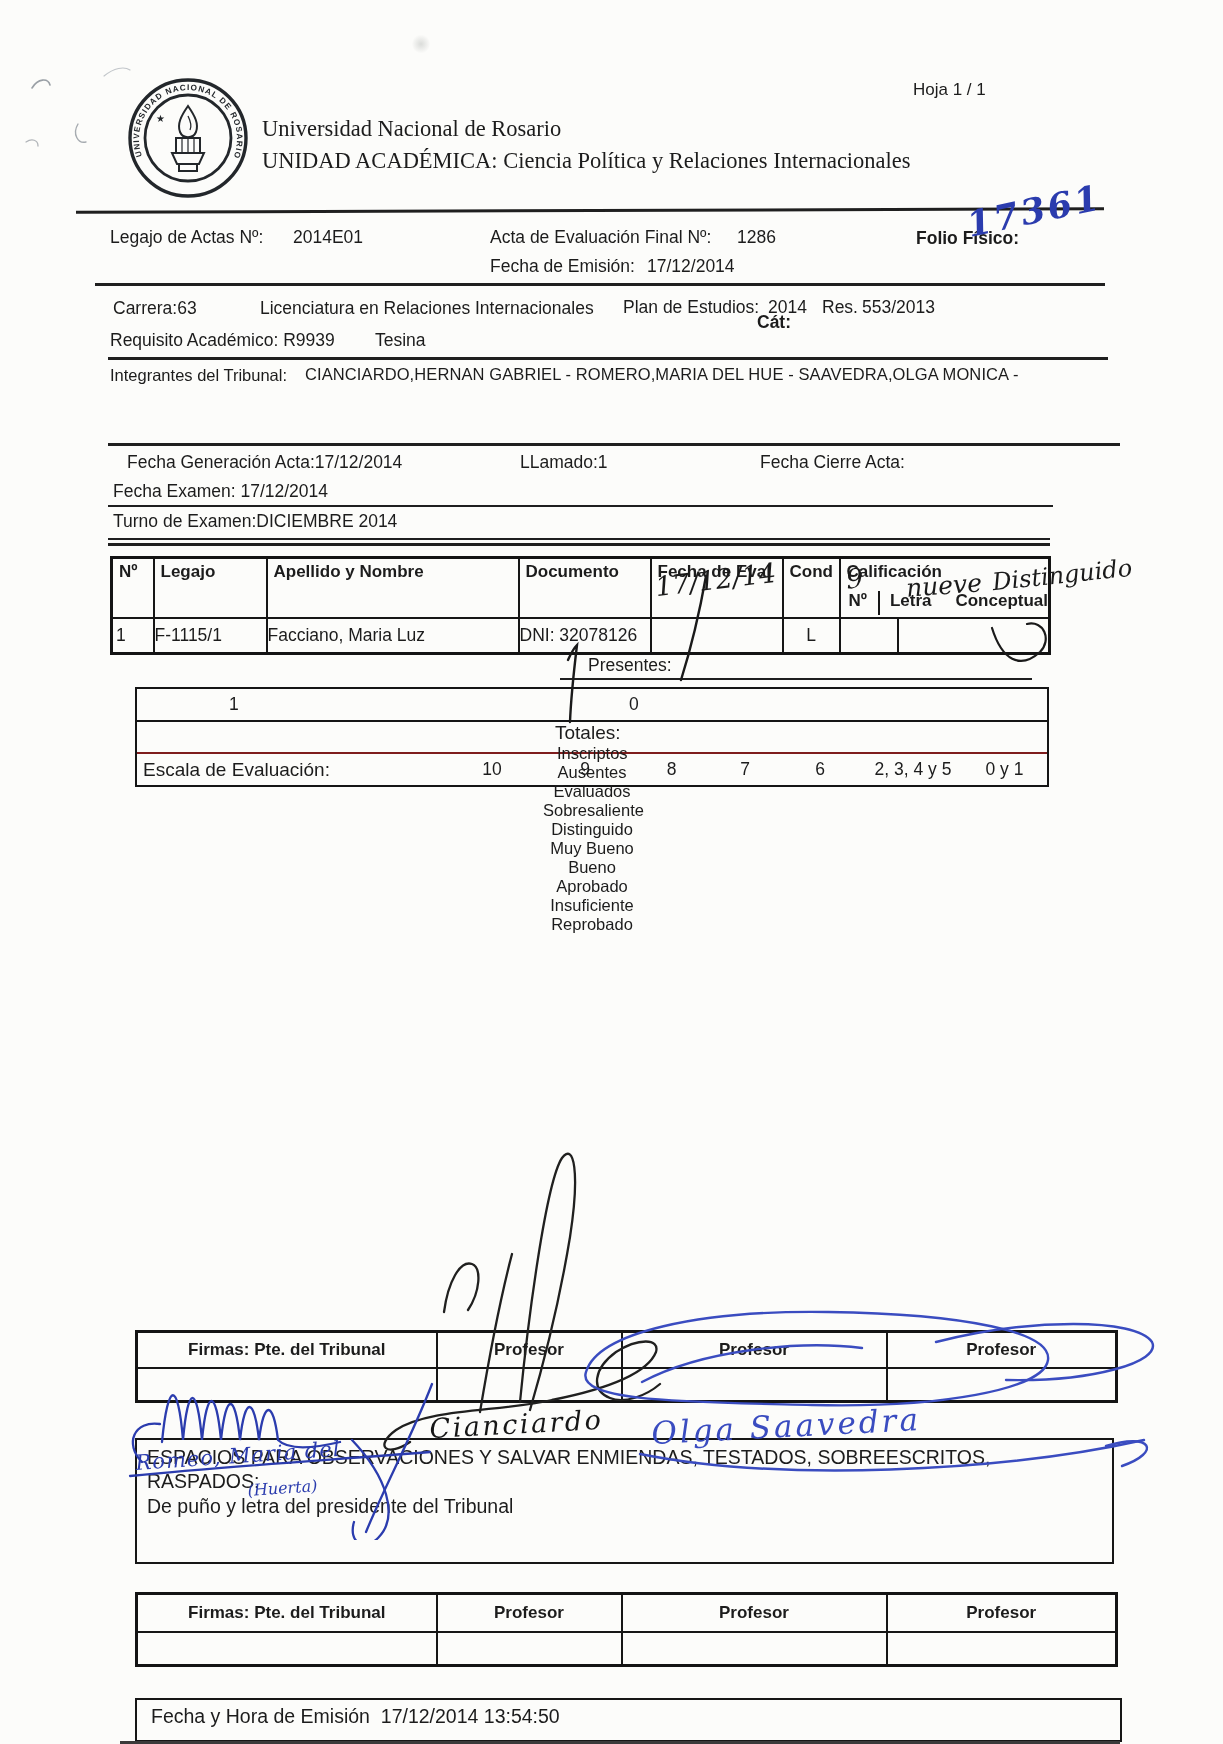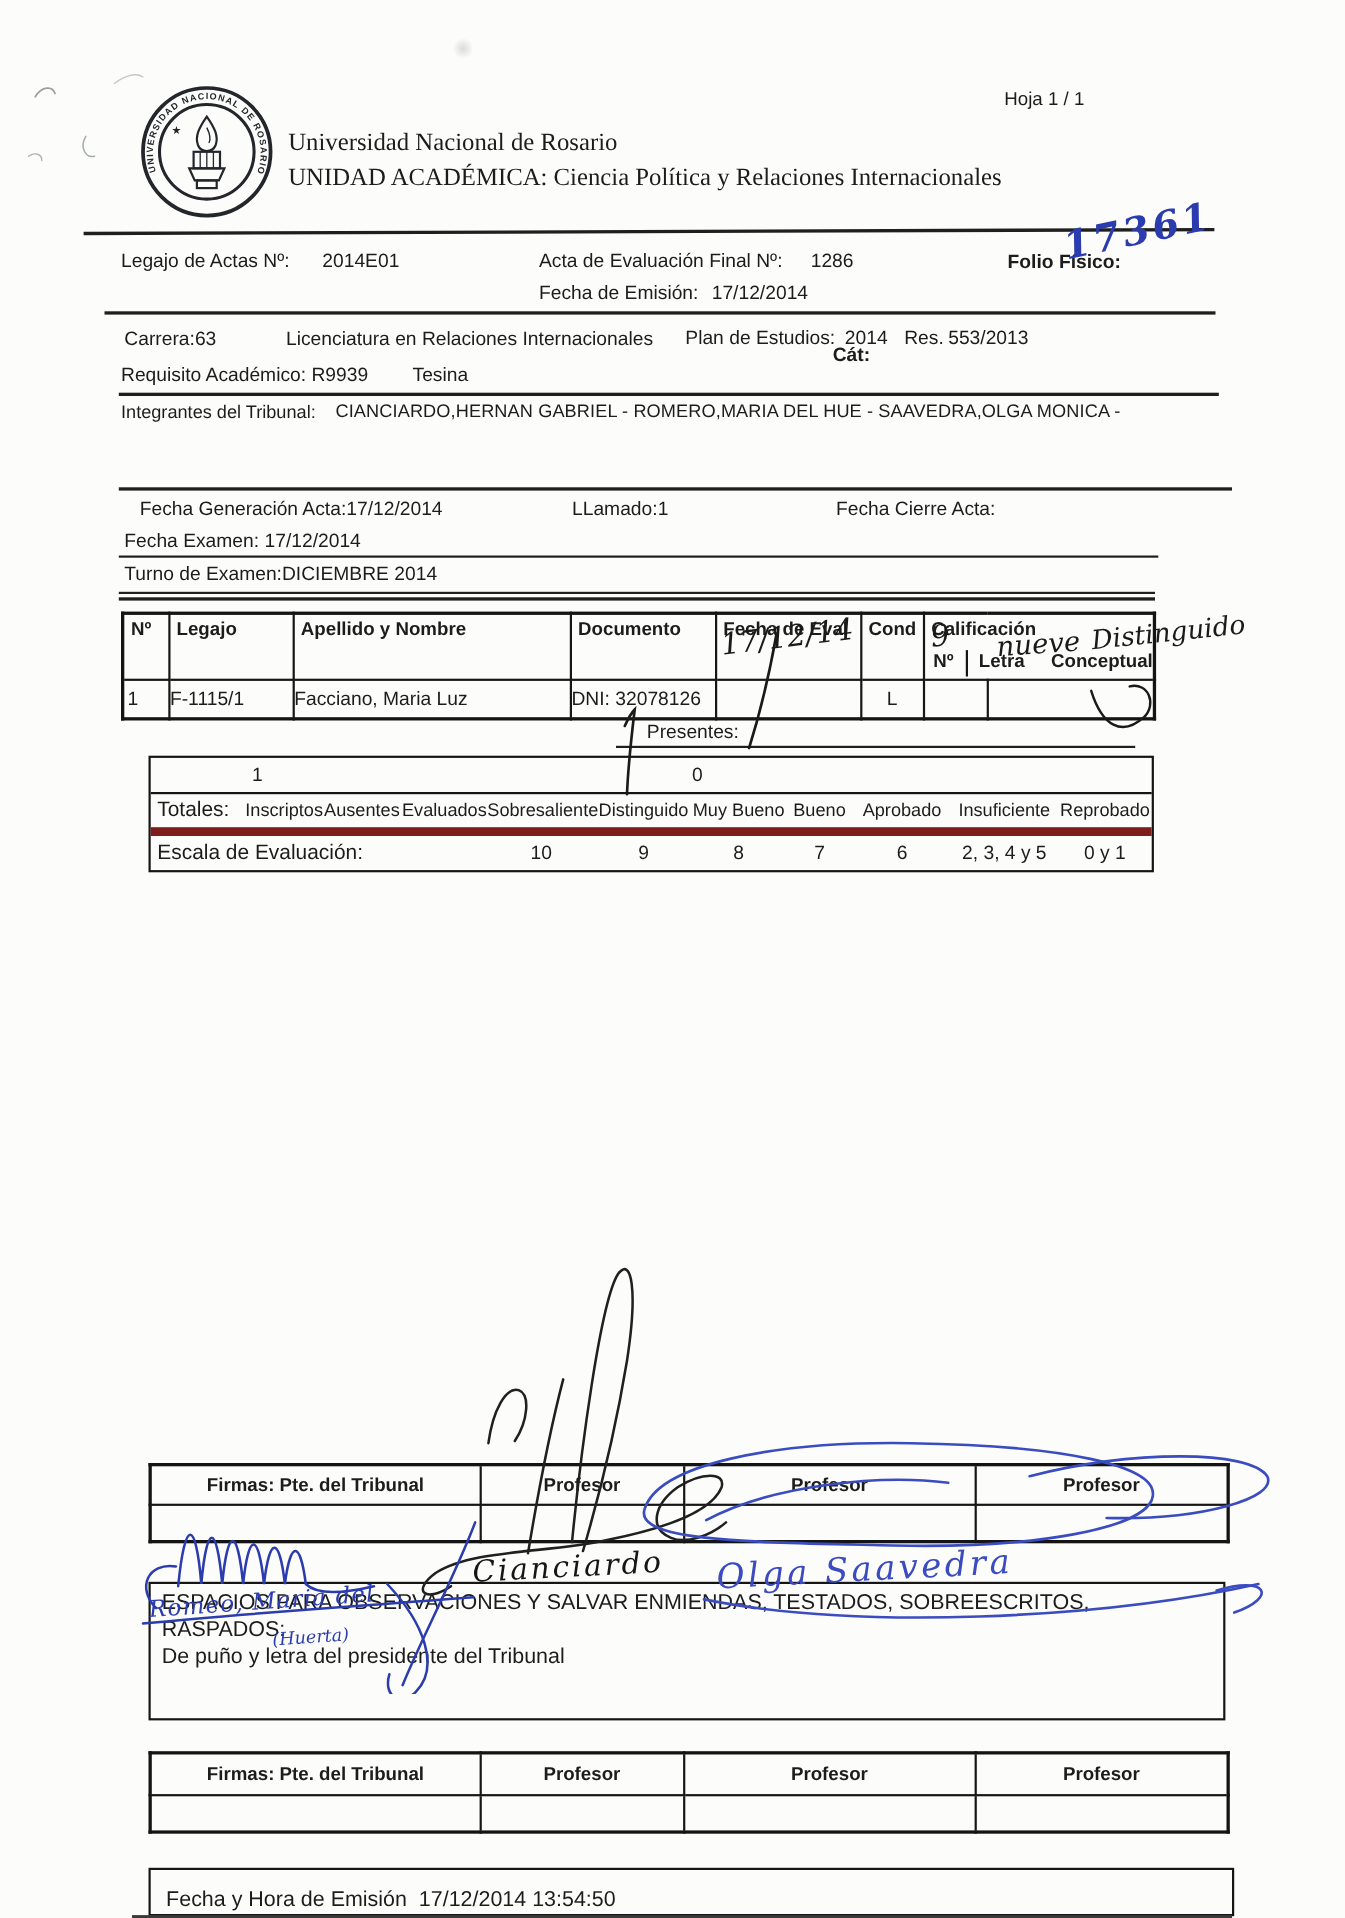--- a/index.html
+++ b/index.html
@@ -169,21 +169,21 @@
   </svg>
 
   <div class="abs t17" style="left:588px;top:655px;">Presentes:</div>
   <div class="rule" style="left:560px;top:678px;width:472px;height:2px;"></div>
 
   <div class="abs" style="left:135px;top:687px;width:910px;border:2.5px solid #151515;">
     <div style="position:relative;height:31px;border-bottom:2px solid #151515;">
       <span class="abs t17" style="left:92px;top:5px;">1</span>
       <span class="abs t17" style="left:492px;top:5px;">0</span>
     </div>
-    <div class="tot-row" style="height:30px;border-bottom:8px solid #7f1d1d;">
+    <div class="tot-row" style="height:30px;border-bottom:2px solid #7f1d1d;flex-direction:column;">
       <span style="width:80px;padding-left:6px;font-size:19px;">Totales:</span>
       <span class="tot-cat" style="width:70px;">Inscriptos</span>
       <span class="tot-cat" style="width:72px;">Ausentes</span>
       <span class="tot-cat" style="width:78px;">Evaluados</span>
       <span class="tot-cat" style="width:98px;">Sobresaliente</span>
       <span class="tot-cat" style="width:88px;">Distinguido</span>
       <span class="tot-cat" style="width:85px;">Muy Bueno</span>
       <span class="tot-cat" style="width:62px;">Bueno</span>
       <span class="tot-cat" style="width:88px;">Aprobado</span>
       <span class="tot-cat" style="width:98px;">Insuficiente</span>
@@ -279,20 +279,20 @@
     <tr style="height:34px;">
       <td></td>
       <td></td>
       <td></td>
       <td></td>
     </tr>
   </tbody>
     </table>
 
   <div class="abs" style="left:135px;top:1698px;width:983px;height:40px;border:2.5px solid #161616;">
-    <div style="padding:16px 0 0 14px;font-size:19.5px;">
+    <div style="padding:5px 0 0 14px;font-size:19.5px;">
       <span>Fecha y Hora de Emisión</span>&nbsp;
       <span>17/12/2014  13:54:50</span>
     </div>
   </div>
   <div class="rule" style="left:120px;top:1741px;width:1000px;height:2.5px;background:#3a3a3a;"></div>
 
 </div>
 
 </body></html>

